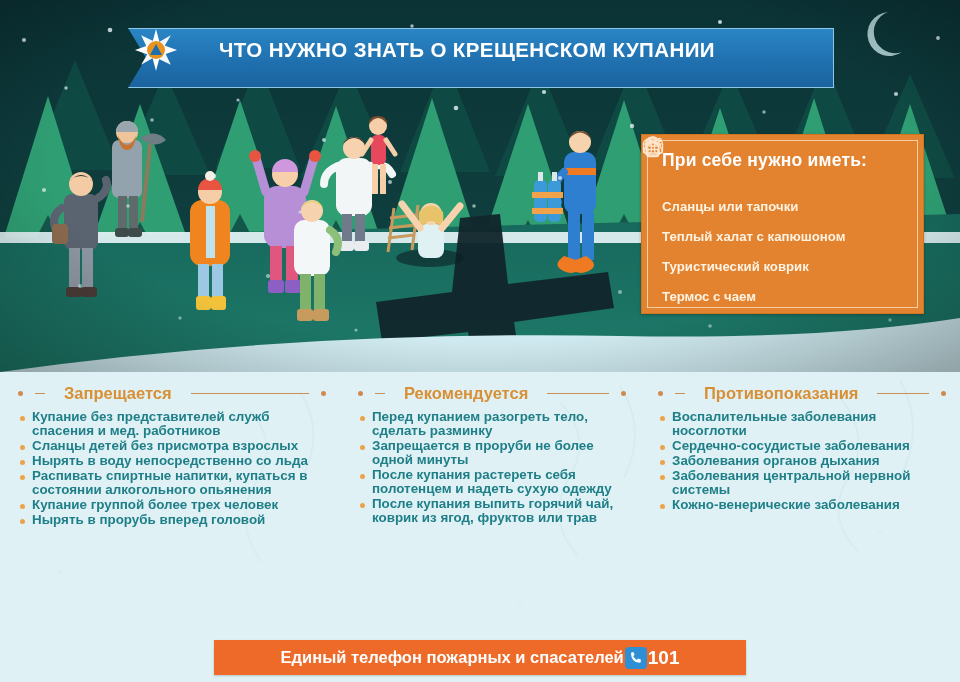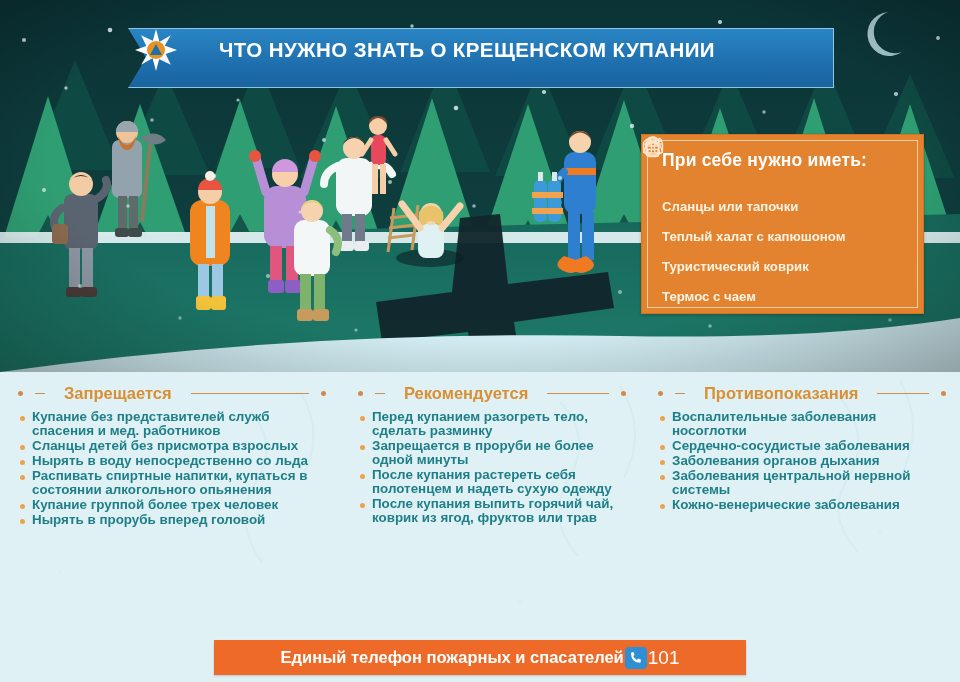--- a/index.html
+++ b/index.html
@@ -172,21 +172,21 @@
   }
   .phone-badge {
     width: 22px; height: 22px;
     background: #2f8fd4;
     border-radius: 4px;
     display: flex; align-items: center; justify-content: center;
   }
   .footer .fnum {
     color: #ffffff;
     font-size: 19px;
-    font-weight: normal;
+    font-weight: bold;
   }
 </style>
 </head>
 <body>
 
 <div class="poster">
 
   <div class="scene">
     <svg width="960" height="400" viewBox="0 0 960 400">
       <defs>

